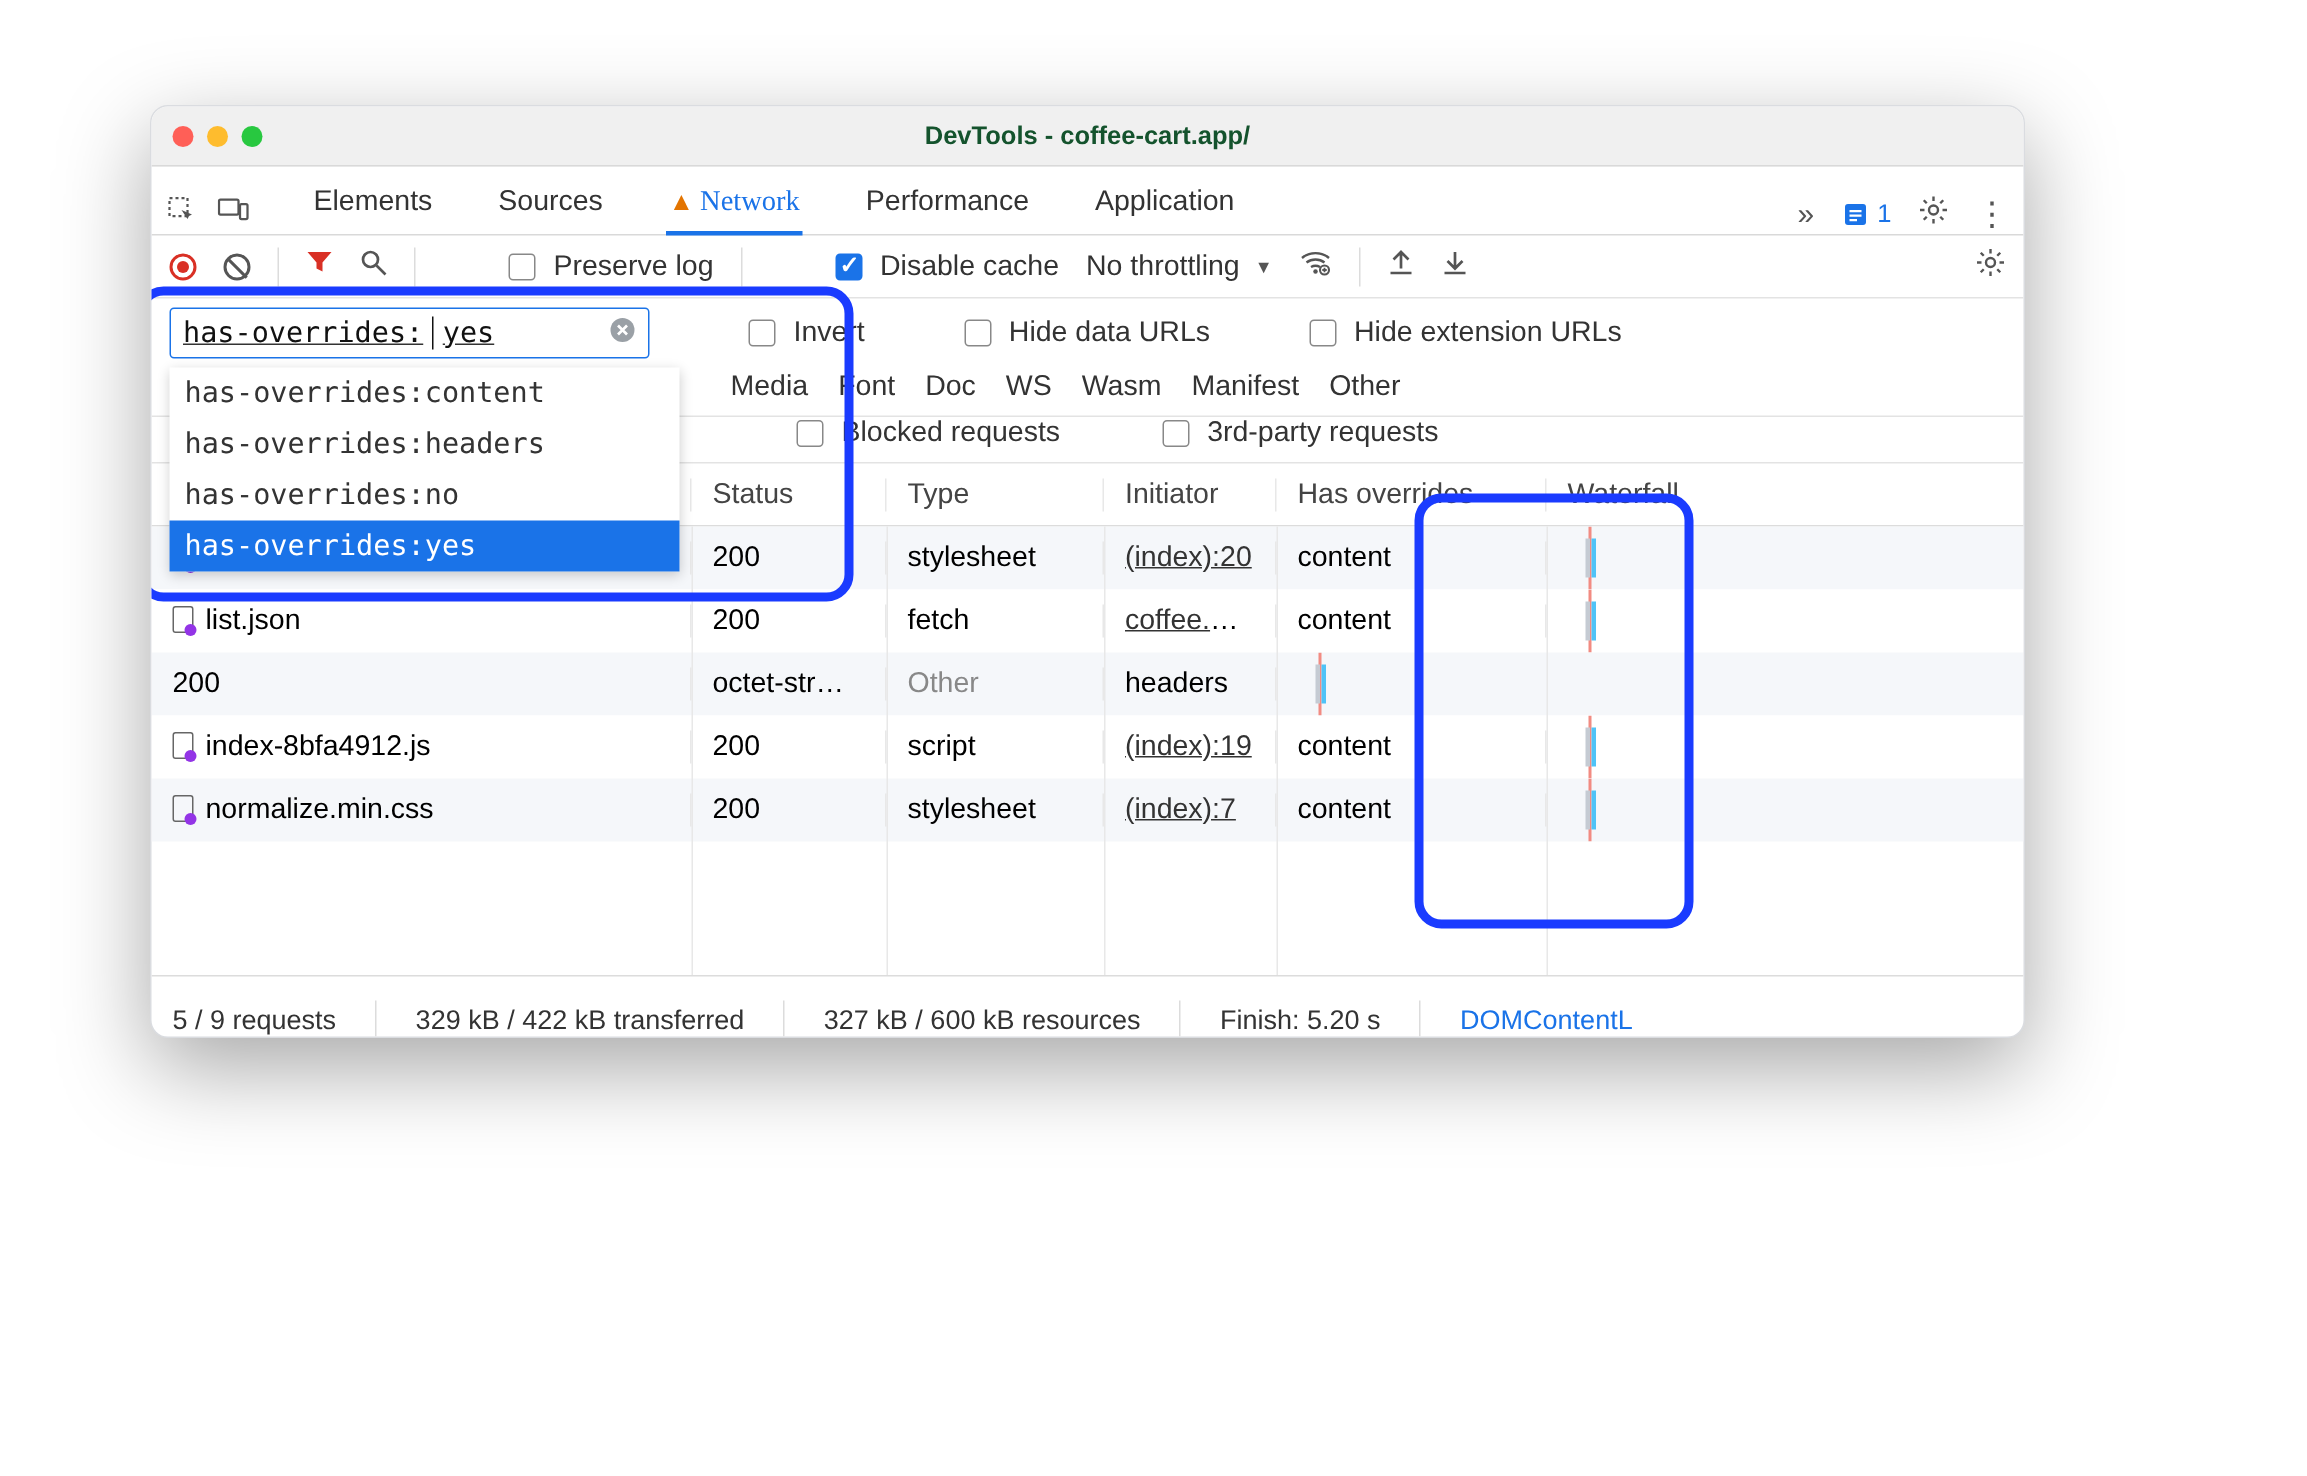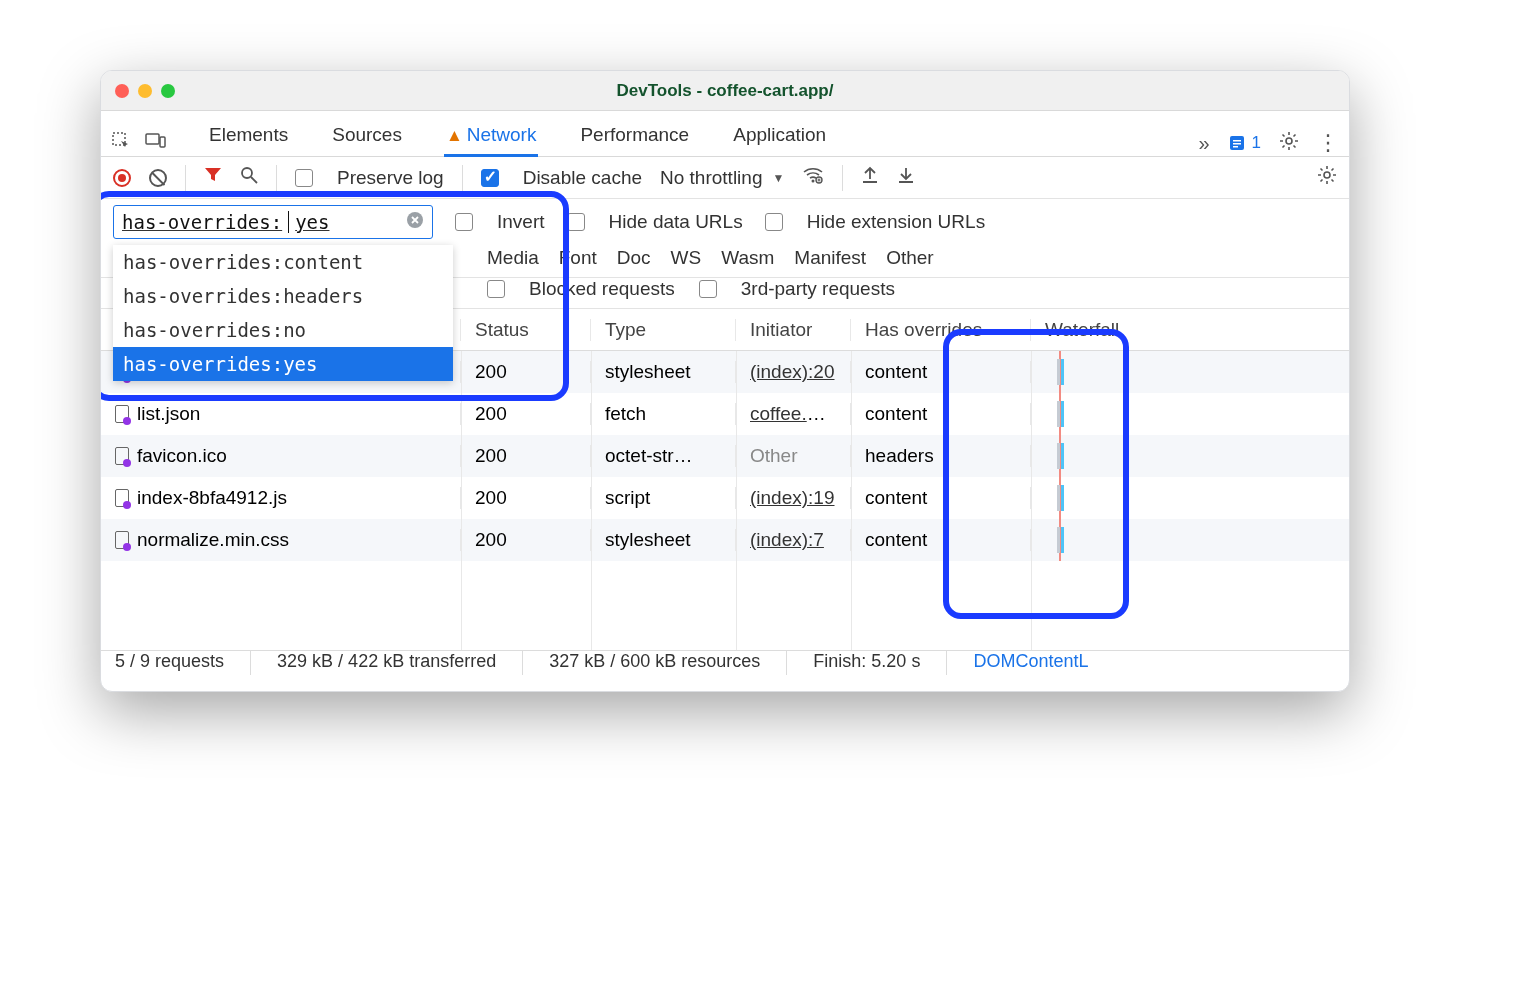--- a/index.html
+++ b/index.html
@@ -44,21 +44,21 @@
   .tabbar {
     height: 46px;
     display:flex; align-items:flex-end;
     border-bottom: 1px solid #d9d9d9;
     padding: 0 10px; gap: 30px;
     color:#333; font-size:19px;
   }
   .tabbar .left-icons { display:flex; gap:14px; margin-right:10px; }
   .tabbar .tabs { display:flex; gap:40px; flex:1; }
   .tabbar .tab { padding: 10px 2px; cursor:pointer; position:relative; }
-  .tabbar .tab.active { color:#1a73e8; }
+  .tabbar .tab.active { color:#1a73e8;font-family:Liberation Serif, serif; }
   .tabbar .tab.active::after {
     content:""; position:absolute; left:0; right:0; bottom:-1px;
     height:3px; background:#1a73e8;
   }
   .warn-tri { color:#e37400; margin-right:4px; font-size:17px; }
   .tabbar .right { display:flex; align-items:center; gap:18px; margin-left:auto; }
   .chev { font-size:20px; color:#555;}
   .badge { display:inline-flex; align-items:center; gap:6px; color:#1a73e8; font-size:17px; }
   .gear { font-size:20px; color:#555; }
   .kebab { font-size:22px; color:#555; }
@@ -68,21 +68,21 @@
     padding: 0 12px; gap:18px; border-bottom:1px solid #e3e3e3;
     font-size:19px; color:#333;
   }
   .rec { width:18px; height:18px; border:2px solid #d93025; border-radius:50%; position:relative; }
   .rec::after { content:""; position:absolute; inset:3px; background:#d93025; border-radius:50%; }
   .noentry { width:18px;height:18px;border:2px solid #555;border-radius:50%;position:relative;}
   .noentry::after{content:"";position:absolute;width:120%;height:2px;background:#555;top:50%;left:-10%;transform:rotate(45deg);}
   .divider { width:1px; height:26px; background:#dcdcdc; }
   .funnel { color:#d93025; font-size:18px; }
   .mag { font-size:18px; color:#555; }
-  .chk { display:inline-flex; align-items:center; gap:24px; }
+  .chk { display:inline-flex; align-items:center; gap:12px;margin-left:44px; }
   .chkbox { width:18px; height:18px; border:1.5px solid #888; border-radius:3px; display:inline-block; position:relative; }
   .chkbox.checked { background:#1a73e8; border-color:#1a73e8; }
   .chkbox.checked::after { content:"✓"; color:#fff; position:absolute; top:-3px; left:2px; font-size:16px; font-weight:700; }
   .select { display:inline-flex; align-items:center; gap:10px; color:#333; }
   .tri-down { font-size:12px; color:#555; }
   .wifi { font-size:18px; color:#555; position:relative; }
   .ul { font-size:20px; color:#555; }
 
   .toolbar2 {
     padding: 6px 12px 0 12px; display:flex; align-items:center; gap:22px;
@@ -127,21 +127,21 @@
   .wf-line { position:absolute; top:0; bottom:0; left:28px; width:2px; background:#f28b82; }
   .wf-mark { position:absolute; top:8px; height:26px; width:8px; left:26px; }
   .wf-mark .a { position:absolute; left:0; width:3px; top:0; bottom:0; background:#c5cbd3; }
   .wf-mark .b { position:absolute; left:4px; width:3px; top:0; bottom:0; background:#4fc3f7; }
   .grid-body { min-height: 300px; border-bottom:1px solid #dcdcdc; position:relative; }
   .grid-body .vsep {
     position:absolute; top:0; bottom:0; width:1px; background:#e8e8e8;
   }
 
   .statusbar {
-    height:40px; display:flex; align-items:flex-start; gap:26px;
+    height:40px; display:flex; align-items:flex-end; gap:26px;
     padding:0 14px; font-size:18px; color:#333;
   }
   .statusbar .sep { width:1px; height:24px; background:#dcdcdc; }
   .statusbar .blue { color:#1a73e8; }
 
   
   .ac {
     position:absolute; top:40px; left:0; width:340px;
     background:#fff; box-shadow:0 2px 8px rgba(0,0,0,.2);
     font-family: ui-monospace, Menlo, monospace; font-size:19px; z-index:5;
@@ -375,21 +375,20 @@
         <div>content</div>
         <div class="waterfall-cell">
           <span class="wf-line"></span>
           <span class="wf-mark">
             <span class="a"></span>
             <span class="b"></span>
           </span>
         </div>
       </div>
       <div class="grid-row">
-        <div><span class="file-ic"></span>favicon.ico</div>
         <div>200</div>
         <div>octet-str…</div>
         <div><span class="muted">Other</span></div>
         <div>headers</div>
         <div class="waterfall-cell">
           <span class="wf-line"></span>
           <span class="wf-mark">
             <span class="a"></span>
             <span class="b"></span>
           </span>

